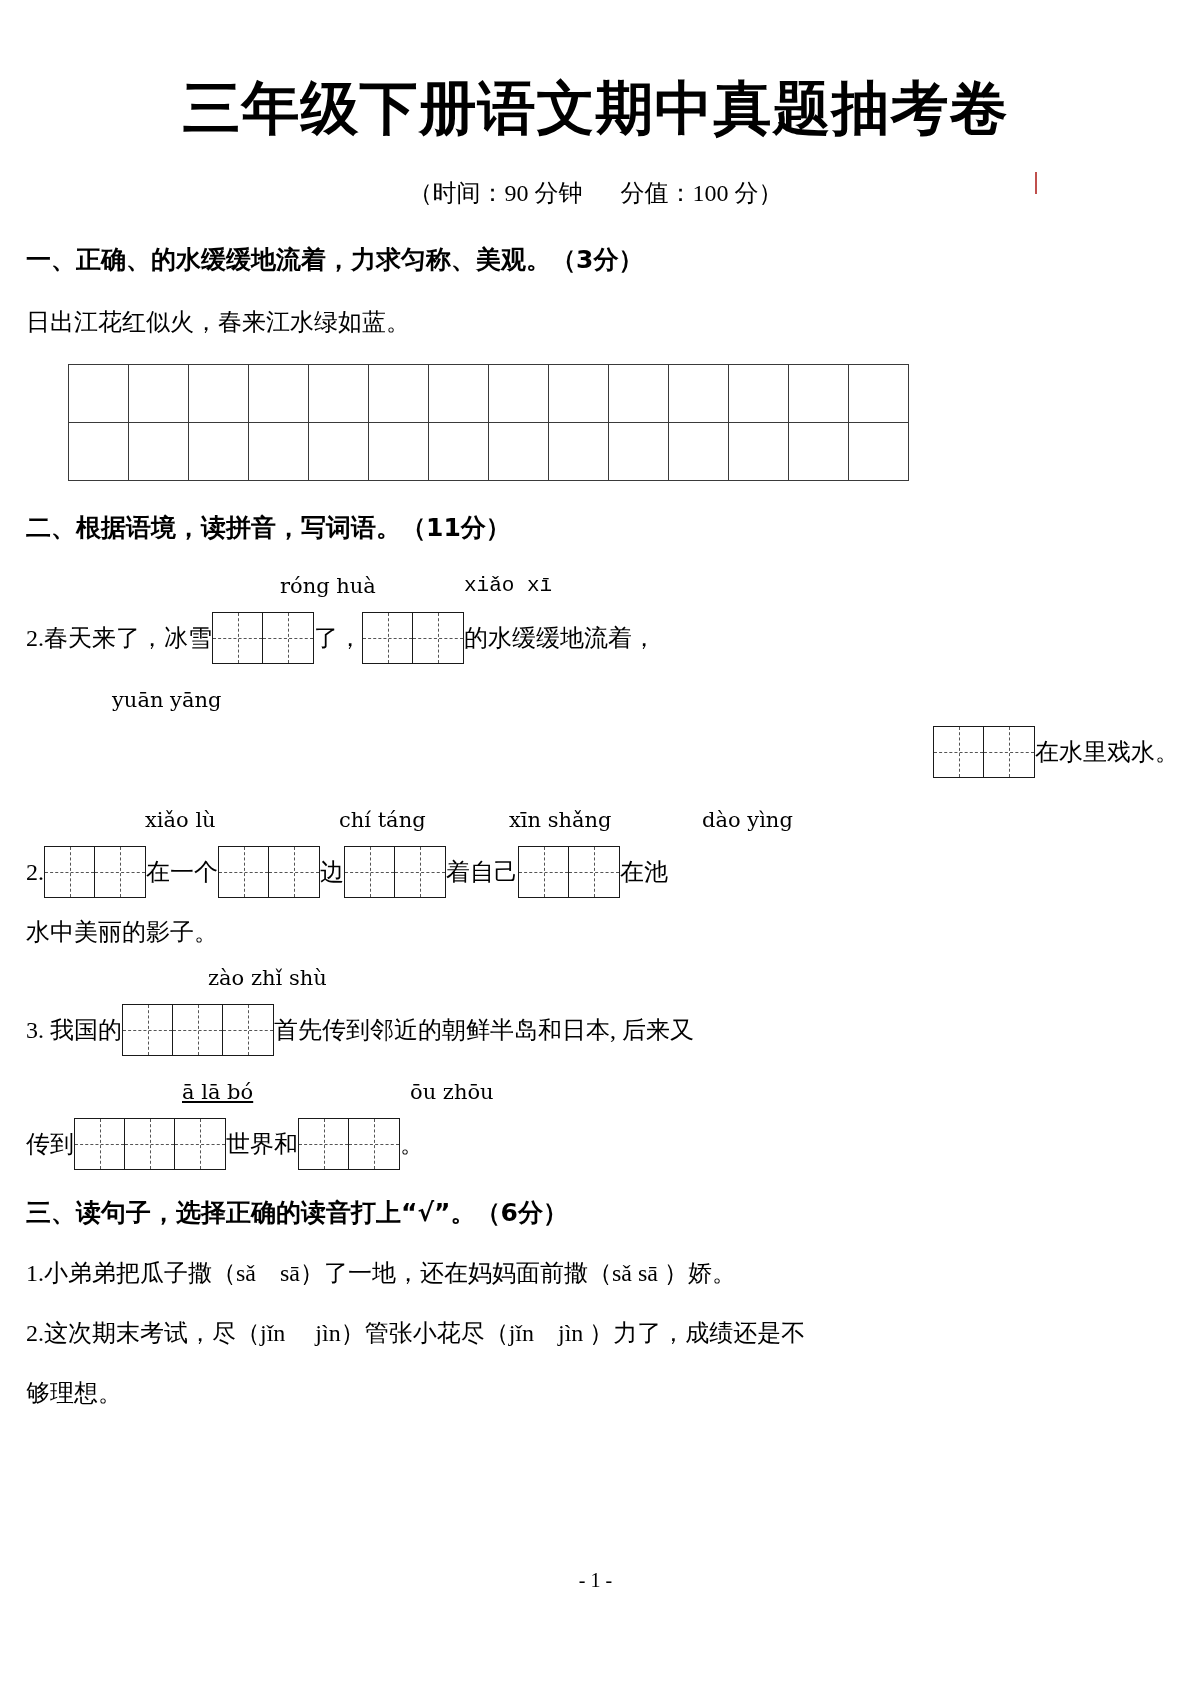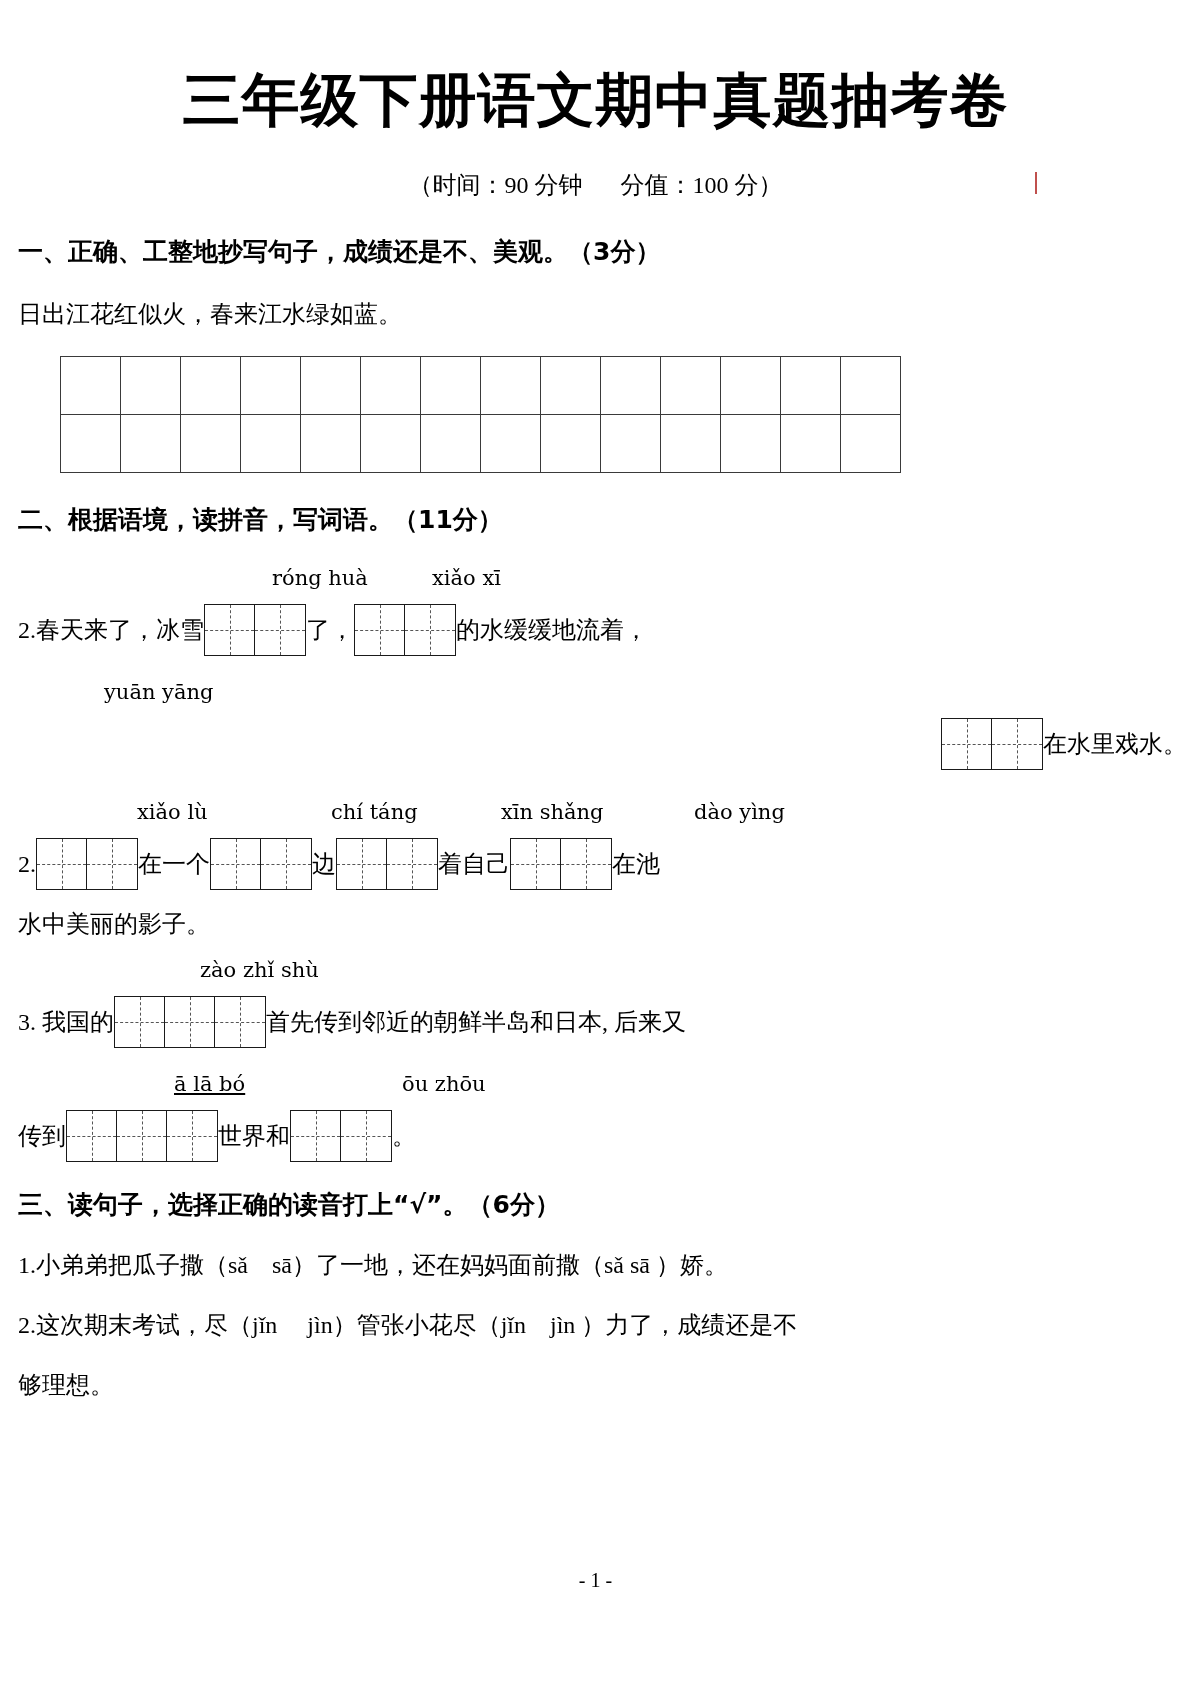--- a/index.html
+++ b/index.html
@@ -12,21 +12,21 @@
     height: 1684px;
     font-family: "Liberation Serif", "DejaVu Serif", serif;
     color: #000000;
     position: relative;
     overflow: hidden;
   }
   .page {
     position: relative;
     width: 1191px;
     height: 1684px;
-    padding: 4px;
+    padding: 12px;
     box-sizing: border-box;
   }
 
   
   .title {
     text-align: center;
     font-family: "DejaVu Sans", sans-serif;
     font-weight: 700;
     font-size: 58px;
     letter-spacing: 1px;
@@ -160,21 +160,21 @@
   <h1 class="title">三年级下册语文期中真题抽考卷</h1>
   <div class="cursor-mark"></div>
 
   <div class="subtitle">
     <span>（时间：90 分钟</span>
     <span class="gap"></span>
     <span>分值：100 分）</span>
   </div>
 
   <div style="margin-top:34px;">
-    <div class="sec-head">一、正确、工整地抄写句子，成绩还是不、美观。（3分）</div>
+    <div class="sec-head">一、正确、的水缓缓地流着，力求匀称、美观。（3分）</div>
     <div class="body-line" style="margin-top:30px;">日出江花红似火，春来江水绿如蓝。</div>
     <table class="copy-grid">
       <tbody id="copy-grid-body">
           <tr>
             <td></td>
             <td></td>
             <td></td>
             <td></td>
             <td></td>
             <td></td>
@@ -206,21 +206,21 @@
         </tbody>
     </table>
   </div>
 
   <div style="margin-top:30px;">
     <div class="sec-head">二、根据语境，读拼音，写词语。（11分）</div>
 
     <div style="margin-top:30px;">
       <div class="pinyin-row">
         <span class="pinyin" style="left:268px;">róng huà</span>
-        <span class="pinyin" style="left:428px;">xiǎo xī</span>
+        <span class="pinyin" style="left:452px;font-family:Liberation Mono, monospace;">xiǎo xī</span>
       </div>
       <div class="qrow" style="padding-left:14px;margin-top:6px;" id="q1l1"><span class="txt">2.春天来了，冰雪</span><span class="tzg"><span class="cell"></span><span class="cell"></span></span><span class="txt">了，</span><span class="tzg"><span class="cell"></span><span class="cell"></span></span><span class="txt">的水缓缓地流着，</span></div>
 
       <div class="pinyin-row" style="margin-top:24px;">
         <span class="pinyin" style="left:100px;">yuān yāng</span>
       </div>
       <div class="qrow" style="padding-left:14px;margin-top:6px;text-align:right;" id="q1l2"><span class="tzg"><span class="cell"></span><span class="cell"></span></span><span class="txt">在水里戏水。</span></div>
     </div>
 
     <div style="margin-top:30px;">

